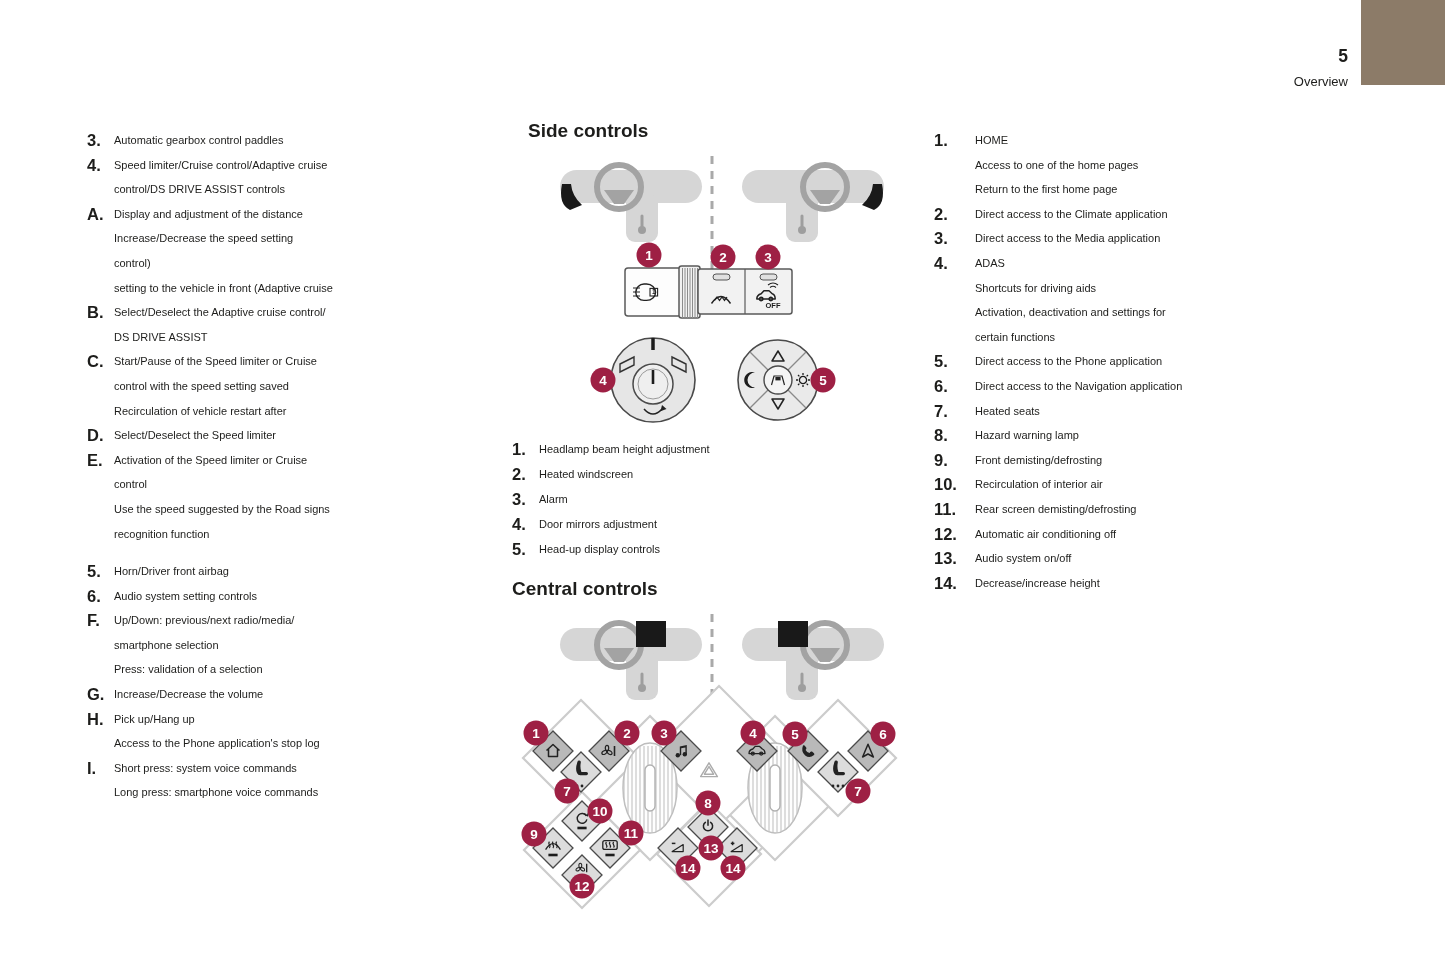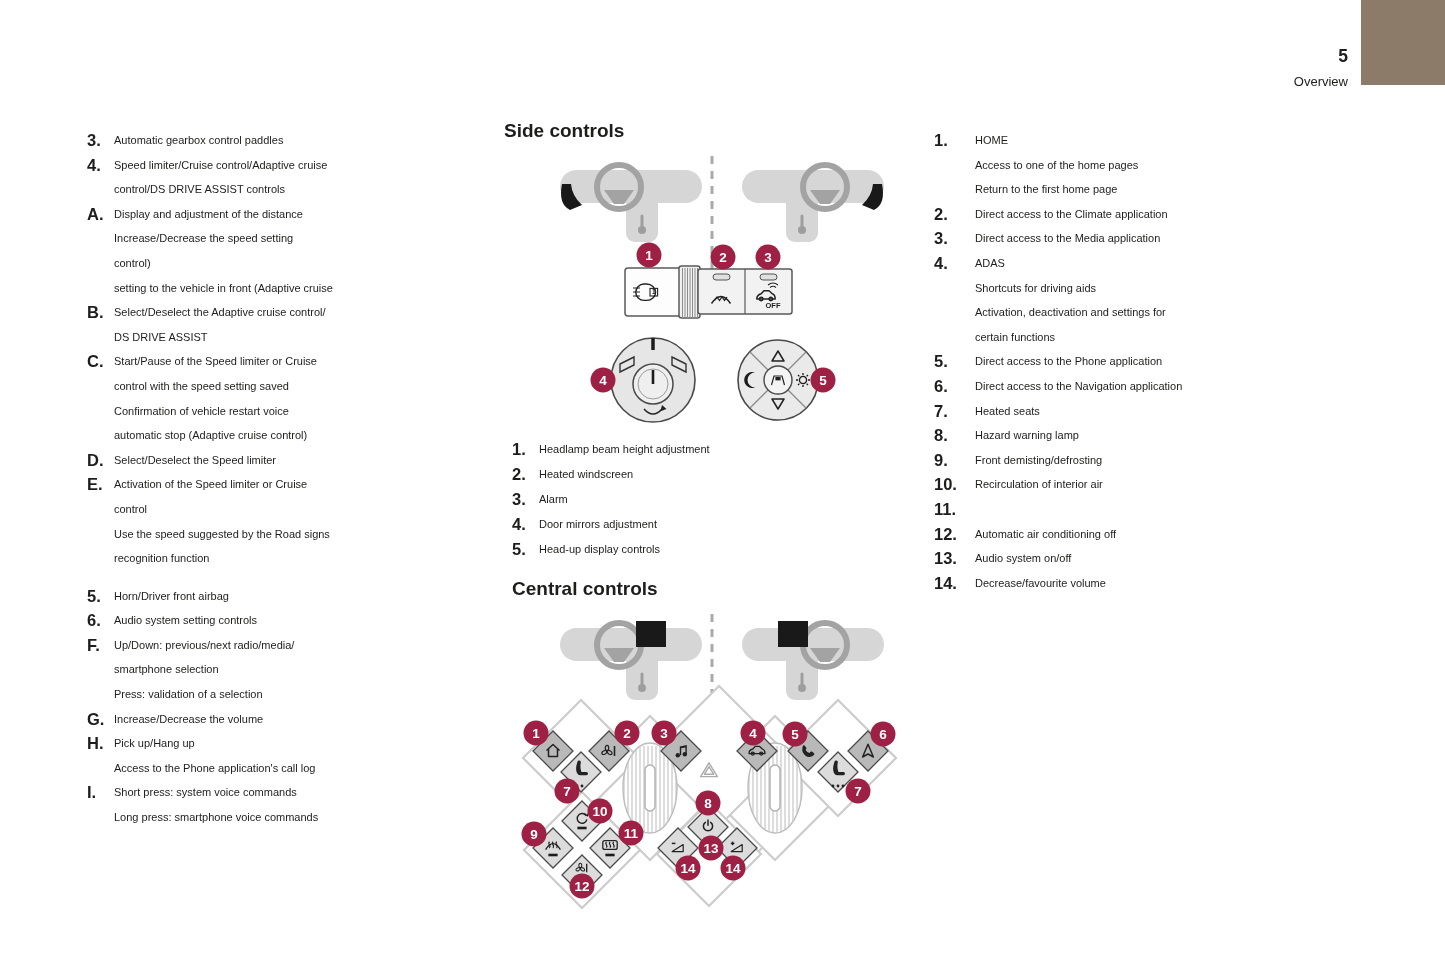--- a/index.html
+++ b/index.html
@@ -157,22 +157,21 @@
       <div class="txt">
         <div class="line"><span>Select/Deselect the Adaptive cruise control/</span></div>
         <div class="line"><span>DS DRIVE ASSIST</span></div>
       </div>
     </div>
     <div class="li">
       <span class="lbl">C.</span>
       <div class="txt">
         <div class="line"><span>Start/Pause of the Speed limiter or Cruise</span></div>
         <div class="line"><span>control with the speed setting saved</span></div>
-        <div class="line"><span>Confirmation of vehicle restart voice</span></div>
-        <div class="line"><span>automatic stop (Adaptive cruise control)</span></div>
+        <div class="line"><span>Recirculation of vehicle restart after</span></div>
       </div>
     </div>
     <div class="li">
       <span class="lbl">D.</span>
       <div class="txt">
         <div class="line"><span>Select/Deselect the Speed limiter</span></div>
       </div>
     </div>
     <div class="li">
       <span class="lbl">E.</span>
@@ -206,33 +205,33 @@
     <div class="li">
       <span class="lbl">G.</span>
       <div class="txt">
         <div class="line"><span>Increase/Decrease the volume</span></div>
       </div>
     </div>
     <div class="li">
       <span class="lbl">H.</span>
       <div class="txt">
         <div class="line"><span>Pick up/Hang up</span></div>
-        <div class="line"><span>Access to the </span><span class="b">Phone</span><span> application's call log</span></div>
+        <div class="line"><span>Access to the </span><span class="b">Phone</span><span> application's stop log</span></div>
       </div>
     </div>
     <div class="li">
       <span class="lbl">I.</span>
       <div class="txt">
         <div class="line"><span>Short press: system voice commands</span></div>
         <div class="line"><span>Long press: smartphone voice commands</span></div>
       </div>
     </div>
   </div>
 
-<div class="abs hdr" style="left:504px;top:120px">Side controls</div>
+<div class="abs hdr" style="left:528px;top:120px">Side controls</div>
 
 <svg class="abs" style="left:512px;top:148px" width="420" height="300" viewBox="0 0 420 300">
   <line x1="200" y1="8" x2="200" y2="156" stroke="#a9a9a9" stroke-width="3" stroke-dasharray="8 7"></line>
   <use href="#dash-side"></use>
   <use href="#dash-side" transform="translate(420,0) scale(-1,1)"></use>
 
   <g>
     <rect x="113" y="120" width="56" height="48" rx="3" fill="#fdfdfd" stroke="#5a5a5a" stroke-width="1.5"></rect>
     <rect x="167" y="118" width="21" height="52" rx="2.5" fill="#f1f1f1" stroke="#5a5a5a" stroke-width="1.5"></rect>
     <path d="M170.5,120 V170 M173,120 V170 M175.5,120 V170 M178,120 V170 M180.5,120 V170 M183,120 V170 M185.5,120 V170" stroke="#8c8c8c" stroke-width="1" fill="none"></path>
@@ -519,32 +518,35 @@
       </div>
     </div>
     <div class="li">
       <span class="lbl">10.</span>
       <div class="txt">
         <div class="line"><span>Recirculation of interior air</span></div>
       </div>
     </div>
     <div class="li">
       <span class="lbl">11.</span>
+      <div class="txt">
+        <div class="line"><span>Rear screen demisting/defrosting</span></div>
+      </div>
     </div>
     <div class="li">
       <span class="lbl">12.</span>
       <div class="txt">
         <div class="line"><span>Automatic air conditioning off</span></div>
       </div>
     </div>
     <div class="li">
       <span class="lbl">13.</span>
       <div class="txt">
         <div class="line"><span>Audio system on/off</span></div>
       </div>
     </div>
     <div class="li">
       <span class="lbl">14.</span>
       <div class="txt">
-        <div class="line"><span>Decrease/favourite volume</span></div>
+        <div class="line"><span>Decrease/increase height</span></div>
       </div>
     </div>
   </div>
 
 </body></html>

